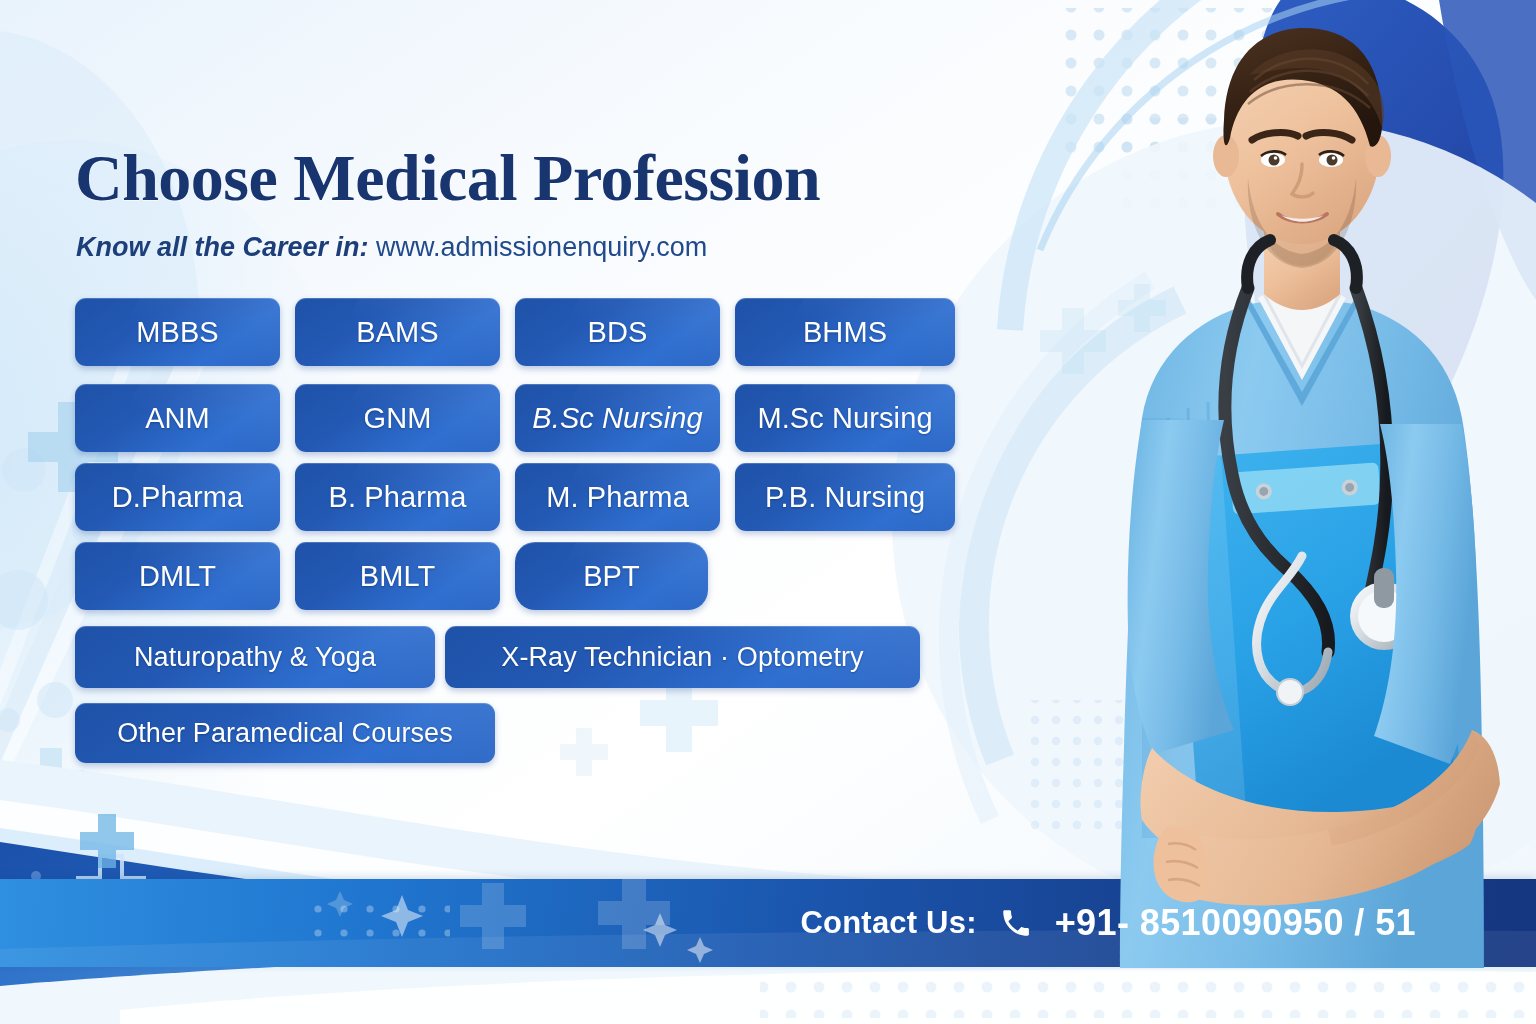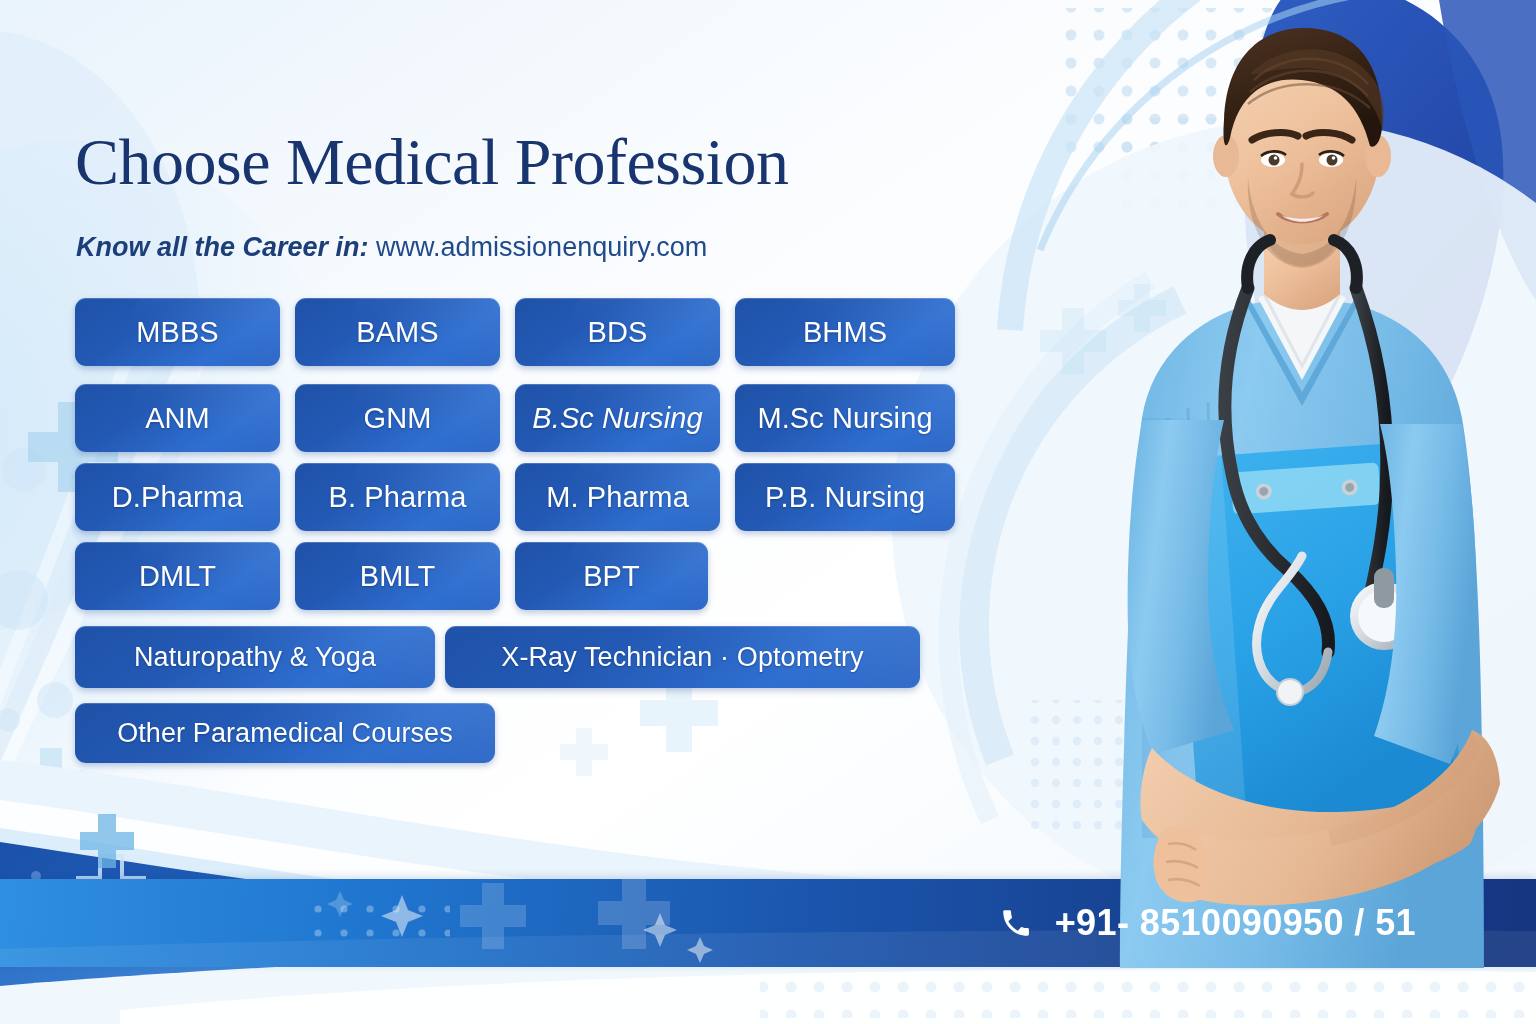--- a/index.html
+++ b/index.html
@@ -9,23 +9,23 @@
     background:#ffffff;
   }
   .banner{
     position:relative;width:1536px;height:1024px;overflow:hidden;
     background:linear-gradient(120deg,#eef5fc 0%,#f7fbfe 30%,#ffffff 55%,#f2f8fd 100%);
   }
   .layer{position:absolute;inset:0;pointer-events:none;}
 
   
   .headline{
-    position:absolute;left:75px;top:124px;
+    position:absolute;left:75px;top:140px;
     font-family:"Liberation Serif", serif;
-    font-weight:normal;
+    font-weight:bold;
     font-size:66px;
     letter-spacing:-0.5px;
     color:#18356f;
     text-shadow:0 1px 0 rgba(255,255,255,.6);
     white-space:nowrap;
   }
   .subline{
     position:absolute;left:76px;top:232px;
     font-size:27px;color:#234a86;white-space:nowrap;
   }
@@ -267,20 +267,21 @@
         <path d="M660,34 l5,12 l12,5 l-12,5 l-5,12 l-5,-12 l-12,-5 l12,-5 z"></path>
         <path d="M700,58 l4,9 l9,4 l-9,4 l-4,9 l-4,-9 l-9,-4 l9,-4 z"></path>
         <path d="M1438,56 l5,12 l12,5 l-12,5 l-5,12 l-5,-12 l-12,-5 l12,-5 z" opacity=".6"></path>
         <path d="M340,12 l4,9 l9,4 l-9,4 l-4,9 l-4,-9 l-9,-4 l9,-4 z" opacity=".45"></path>
       </g>
 
       <path d="M0,70 C380,58 900,48 1536,52 L1536,88 L0,88 Z" fill="#ffffff" opacity=".07"></path>
     </svg>
 
     <div class="contact-inner">
+      <span class="contact-label">Contact Us:</span>
       <svg class="phone-ico" viewBox="0 0 24 24">
         <path fill="#ffffff" d="M6.6 10.8c1.4 2.8 3.8 5.1 6.6 6.6l2.2-2.2c.3-.3.7-.4 1-.2 1.2.4 2.4.6 3.7.6.6 0 1 .4 1 1V20c0 .6-.4 1-1 1C10.6 21 3 13.4 3 4c0-.6.4-1 1-1h3.5c.6 0 1 .4 1 1 0 1.3.2 2.5.6 3.7.1.3 0 .7-.2 1l-2.3 2.1z"></path>
       </svg>
       <span class="contact-phone">+91- 8510090950 / 51</span>
     </div>
   </div>
 
   <div class="photo">
     <svg class="doc-svg" viewBox="0 0 540 980">
       <defs>
@@ -484,21 +485,21 @@
       </div>
       <div class="pill" style="left: 735px; top: 463px; width: 220px; height: 68px;">
         <span>P.B. Nursing</span>
       </div>
       <div class="pill" style="left: 75px; top: 542px; width: 205px; height: 68px;">
         <span>DMLT</span>
       </div>
       <div class="pill" style="left: 295px; top: 542px; width: 205px; height: 68px;">
         <span>BMLT</span>
       </div>
-      <div class="pill" style="left: 515px; top: 542px; width: 193px; height: 68px;">
+      <div class="pill" style="left: 515px; top: 542px; width: 193px; height: 68px; border-radius: 20px;">
         <span>BPT</span>
       </div>
       <div class="pill" style="left: 75px; top: 626px; width: 360px; height: 62px; font-size: 27px;">
         <span>Naturopathy &amp; Yoga</span>
       </div>
       <div class="pill" style="left: 445px; top: 626px; width: 475px; height: 62px; font-size: 27px;">
         <span>X-Ray Technician · Optometry</span>
       </div>
       <div class="pill" style="left: 75px; top: 703px; width: 420px; height: 60px; font-size: 27px;">
         <span>Other Paramedical Courses</span>

